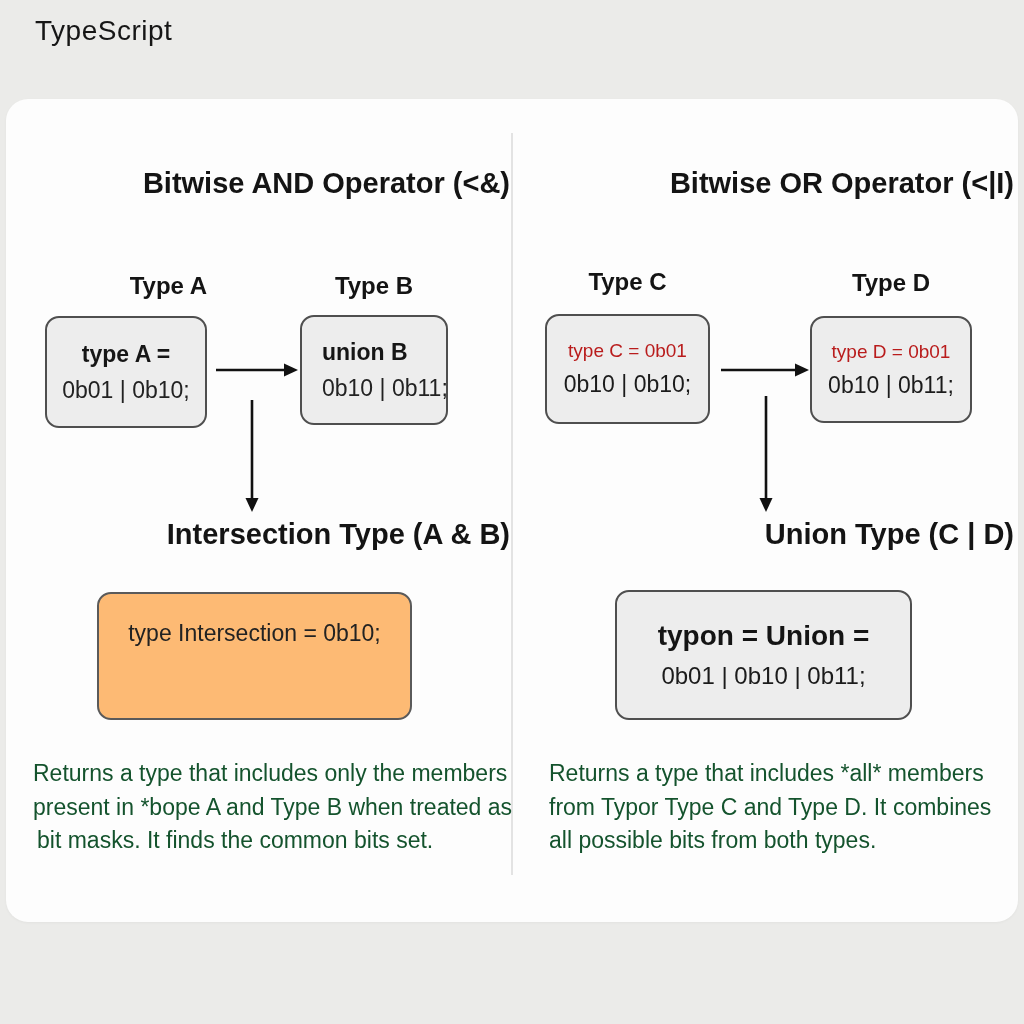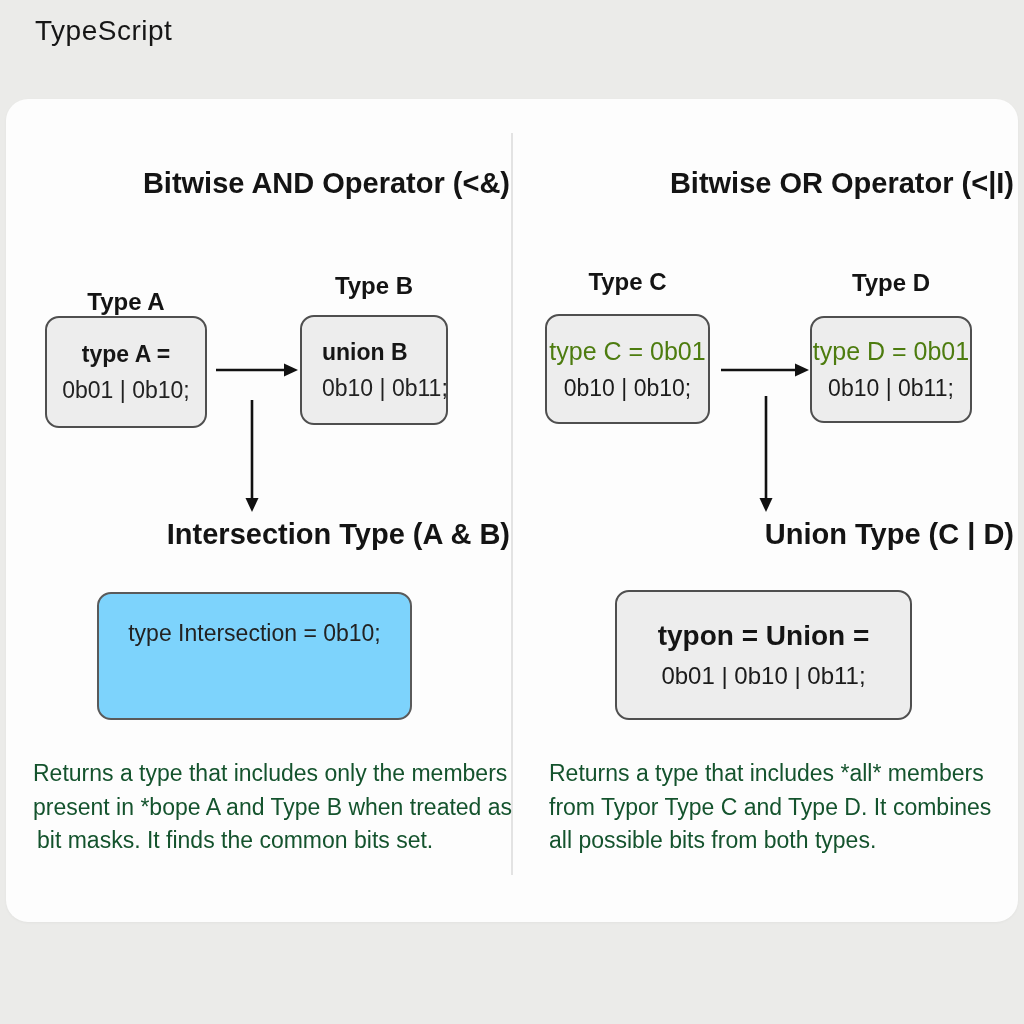--- a/index.html
+++ b/index.html
@@ -46,26 +46,26 @@
     border: 2px solid #4f4f4f;
     border-radius: 14px;
     display: flex; flex-direction: column;
     justify-content: center; align-items: center;
     gap: 9px; box-sizing: border-box;
   }
   .tbox.left-align { align-items: flex-start; padding-left: 20px; }
   .code-bold { font-size: 23px; font-weight: 700; white-space: nowrap; color: #161616; }
   .code-reg  { font-size: 23px; font-weight: 400; white-space: nowrap; color: #222; }
   .code-med  { font-size: 23px; font-weight: 500; white-space: nowrap; color: #1b1b1b; }
-  .code-sm   { font-size: 25px; font-weight: 400; white-space: nowrap; color: #4d7c0f; }
+  .code-sm   { font-size: 19px; font-weight: 400; white-space: nowrap; color: #b91c1c; }
   .code-big-bold { font-size: 28px; font-weight: 700; white-space: nowrap; color: #141414; }
   .code-big-med  { font-size: 24px; font-weight: 500; white-space: nowrap; color: #1b1b1b; }
 
   .result-box-left {
-    background: #7dd3fc;
+    background: #fdba74;
     border: 2px solid #5a5a5a;
     border-radius: 14px;
     box-sizing: border-box;
     display: flex; flex-direction: column;
     align-items: center;
     padding-top: 26px;
   }
 
   .para { font-size: 23px; line-height: 33.5px; color: #14532d; }
   .para-line { white-space: nowrap; }
@@ -78,21 +78,21 @@
 <div class="stage">
 
   <div class="abs page-title">TypeScript</div>
 
   <div class="abs card"></div>
 
   <div class="abs divider"></div>
 
   <div class="abs col-heading" style="left:10px; top:167px; width:500px;">Bitwise AND Operator (&lt;&amp;)</div>
 
-  <div class="abs type-label" style="left:45px; top:288px; width:162px;">Type A</div>
+  <div class="abs type-label" style="left:45px; top:272px; width:162px;text-align:right;">Type A</div>
 
   <div class="abs type-label" style="left:300px; top:272px; width:148px;">Type B</div>
 
   <div class="abs tbox" style="left:45px; top:316px; width:162px; height:112px;">
     <div class="code-bold">type A =</div>
     <div class="code-reg">0b01 | 0b10;</div>
   </div>
 
   <div class="abs tbox left-align" style="left:300px; top:315px; width:148px; height:110px;">
     <div class="code-bold">union B</div>

